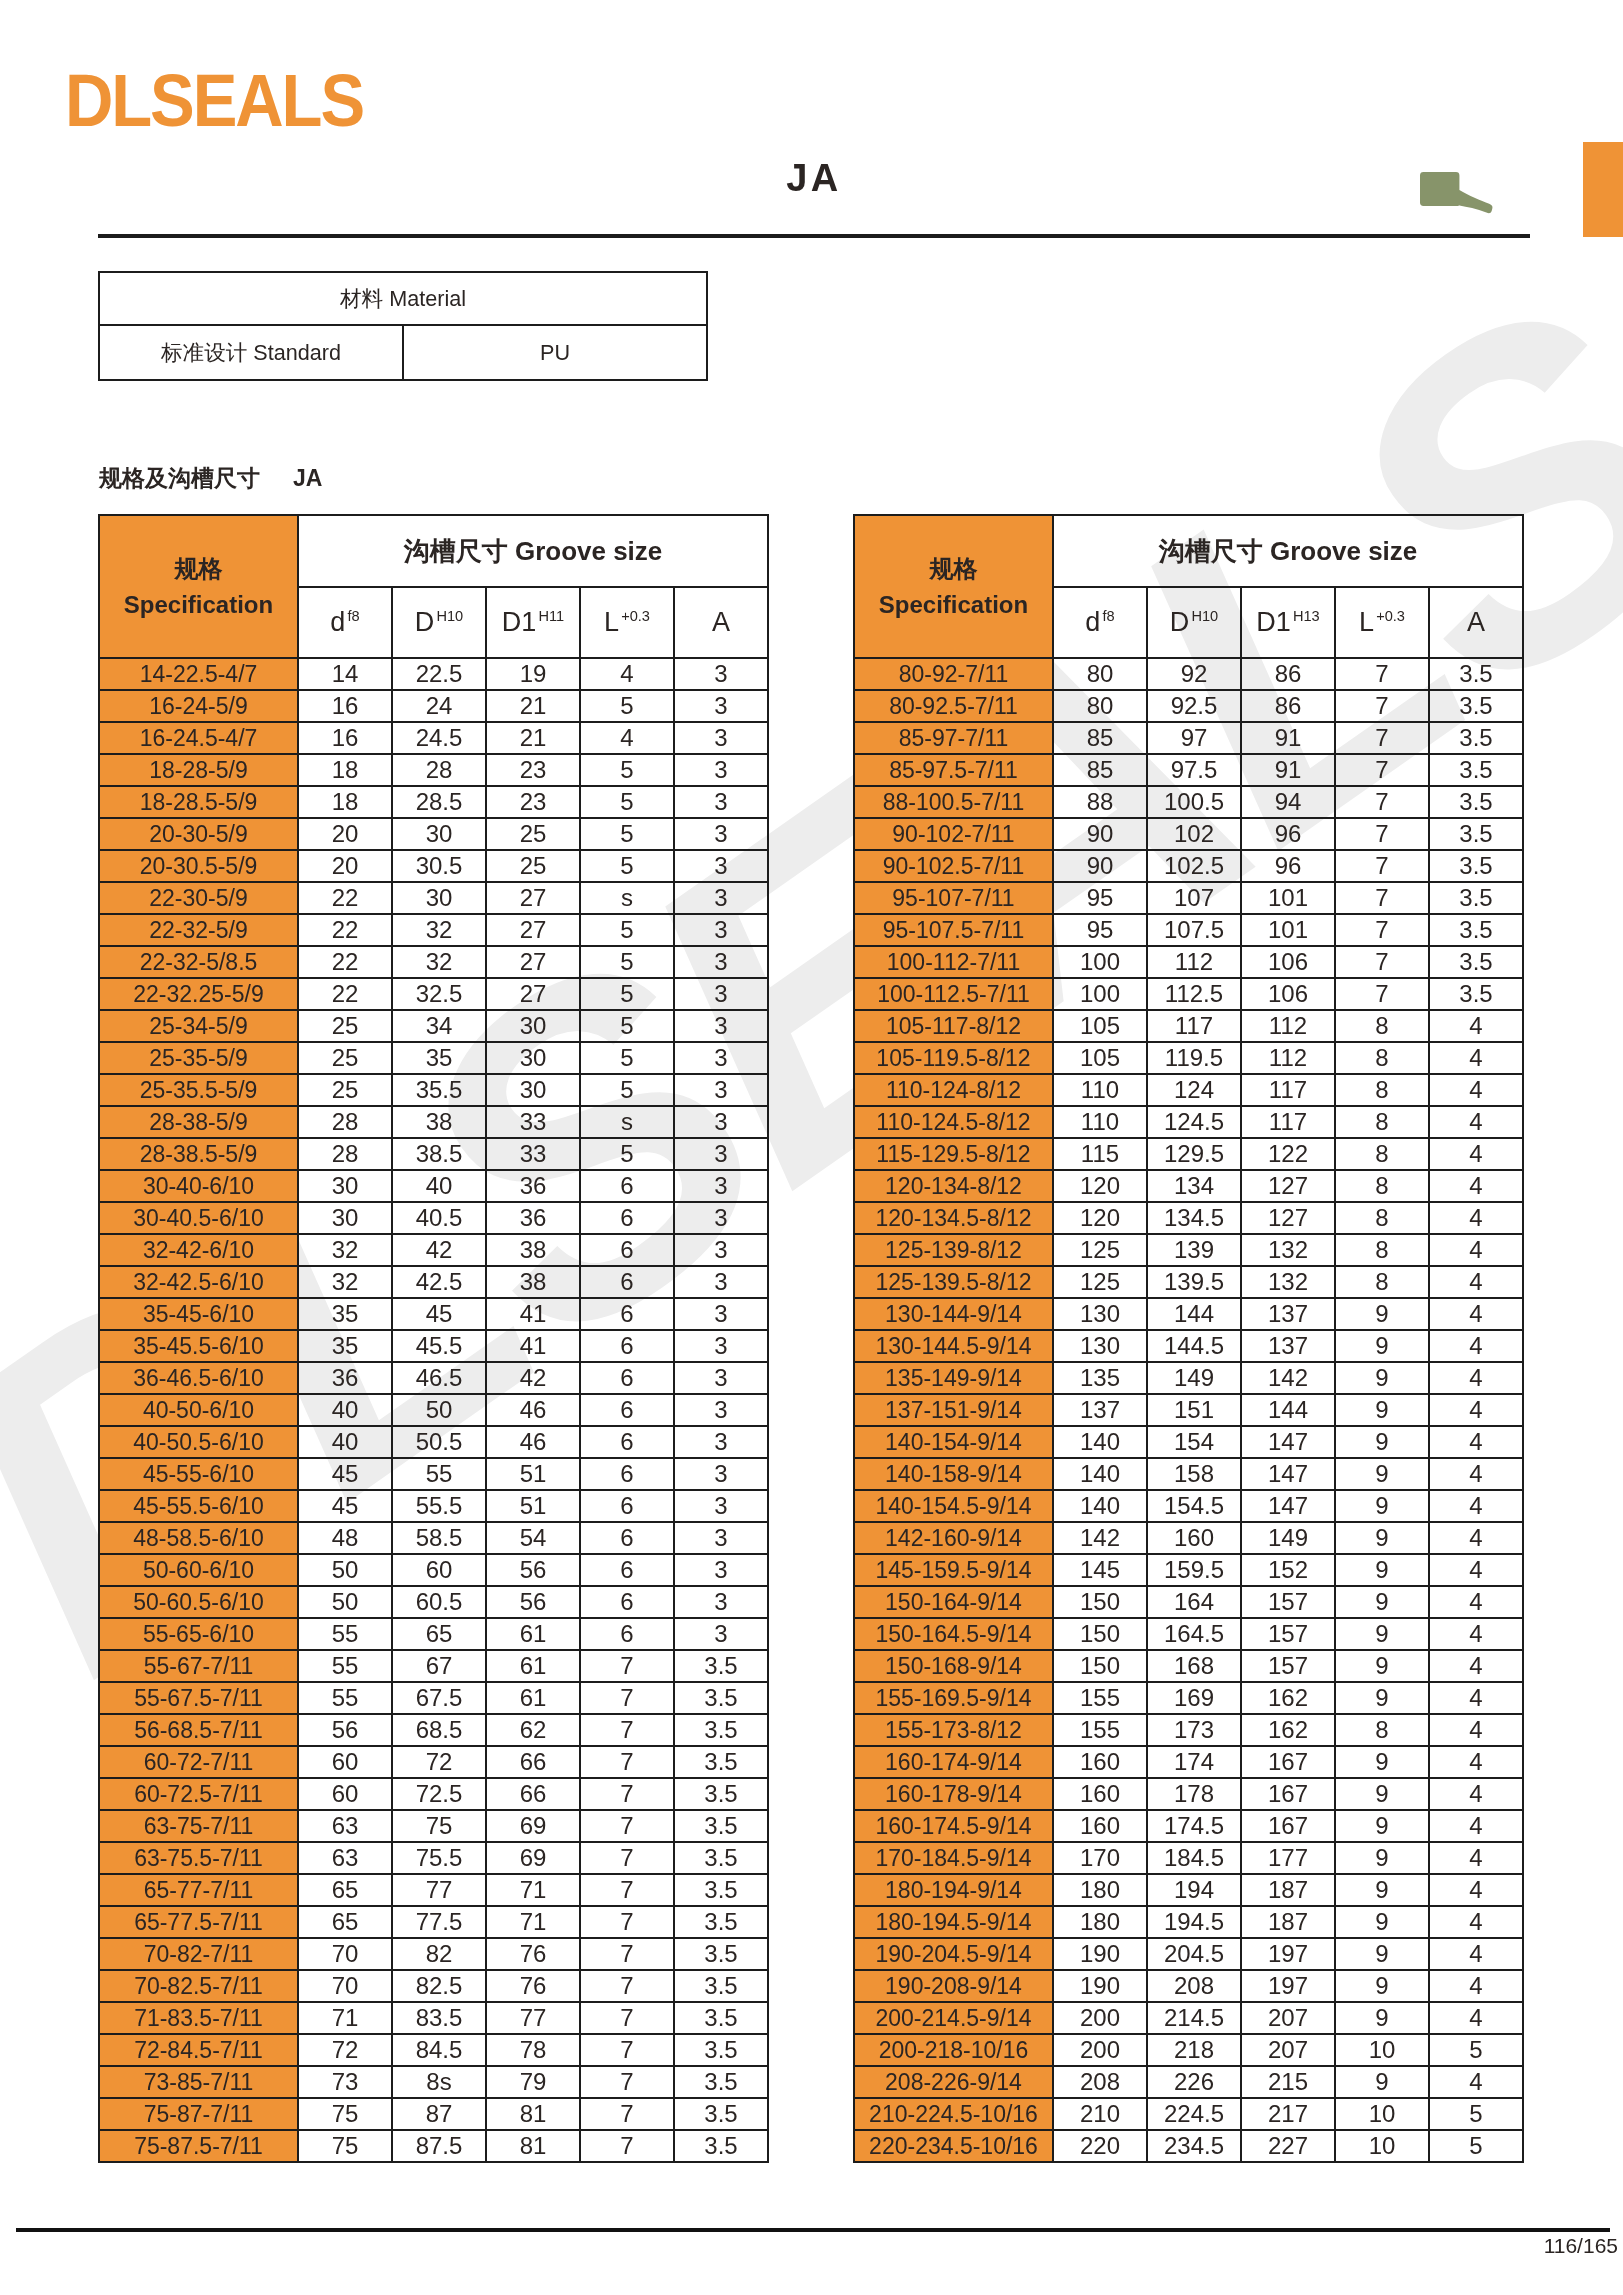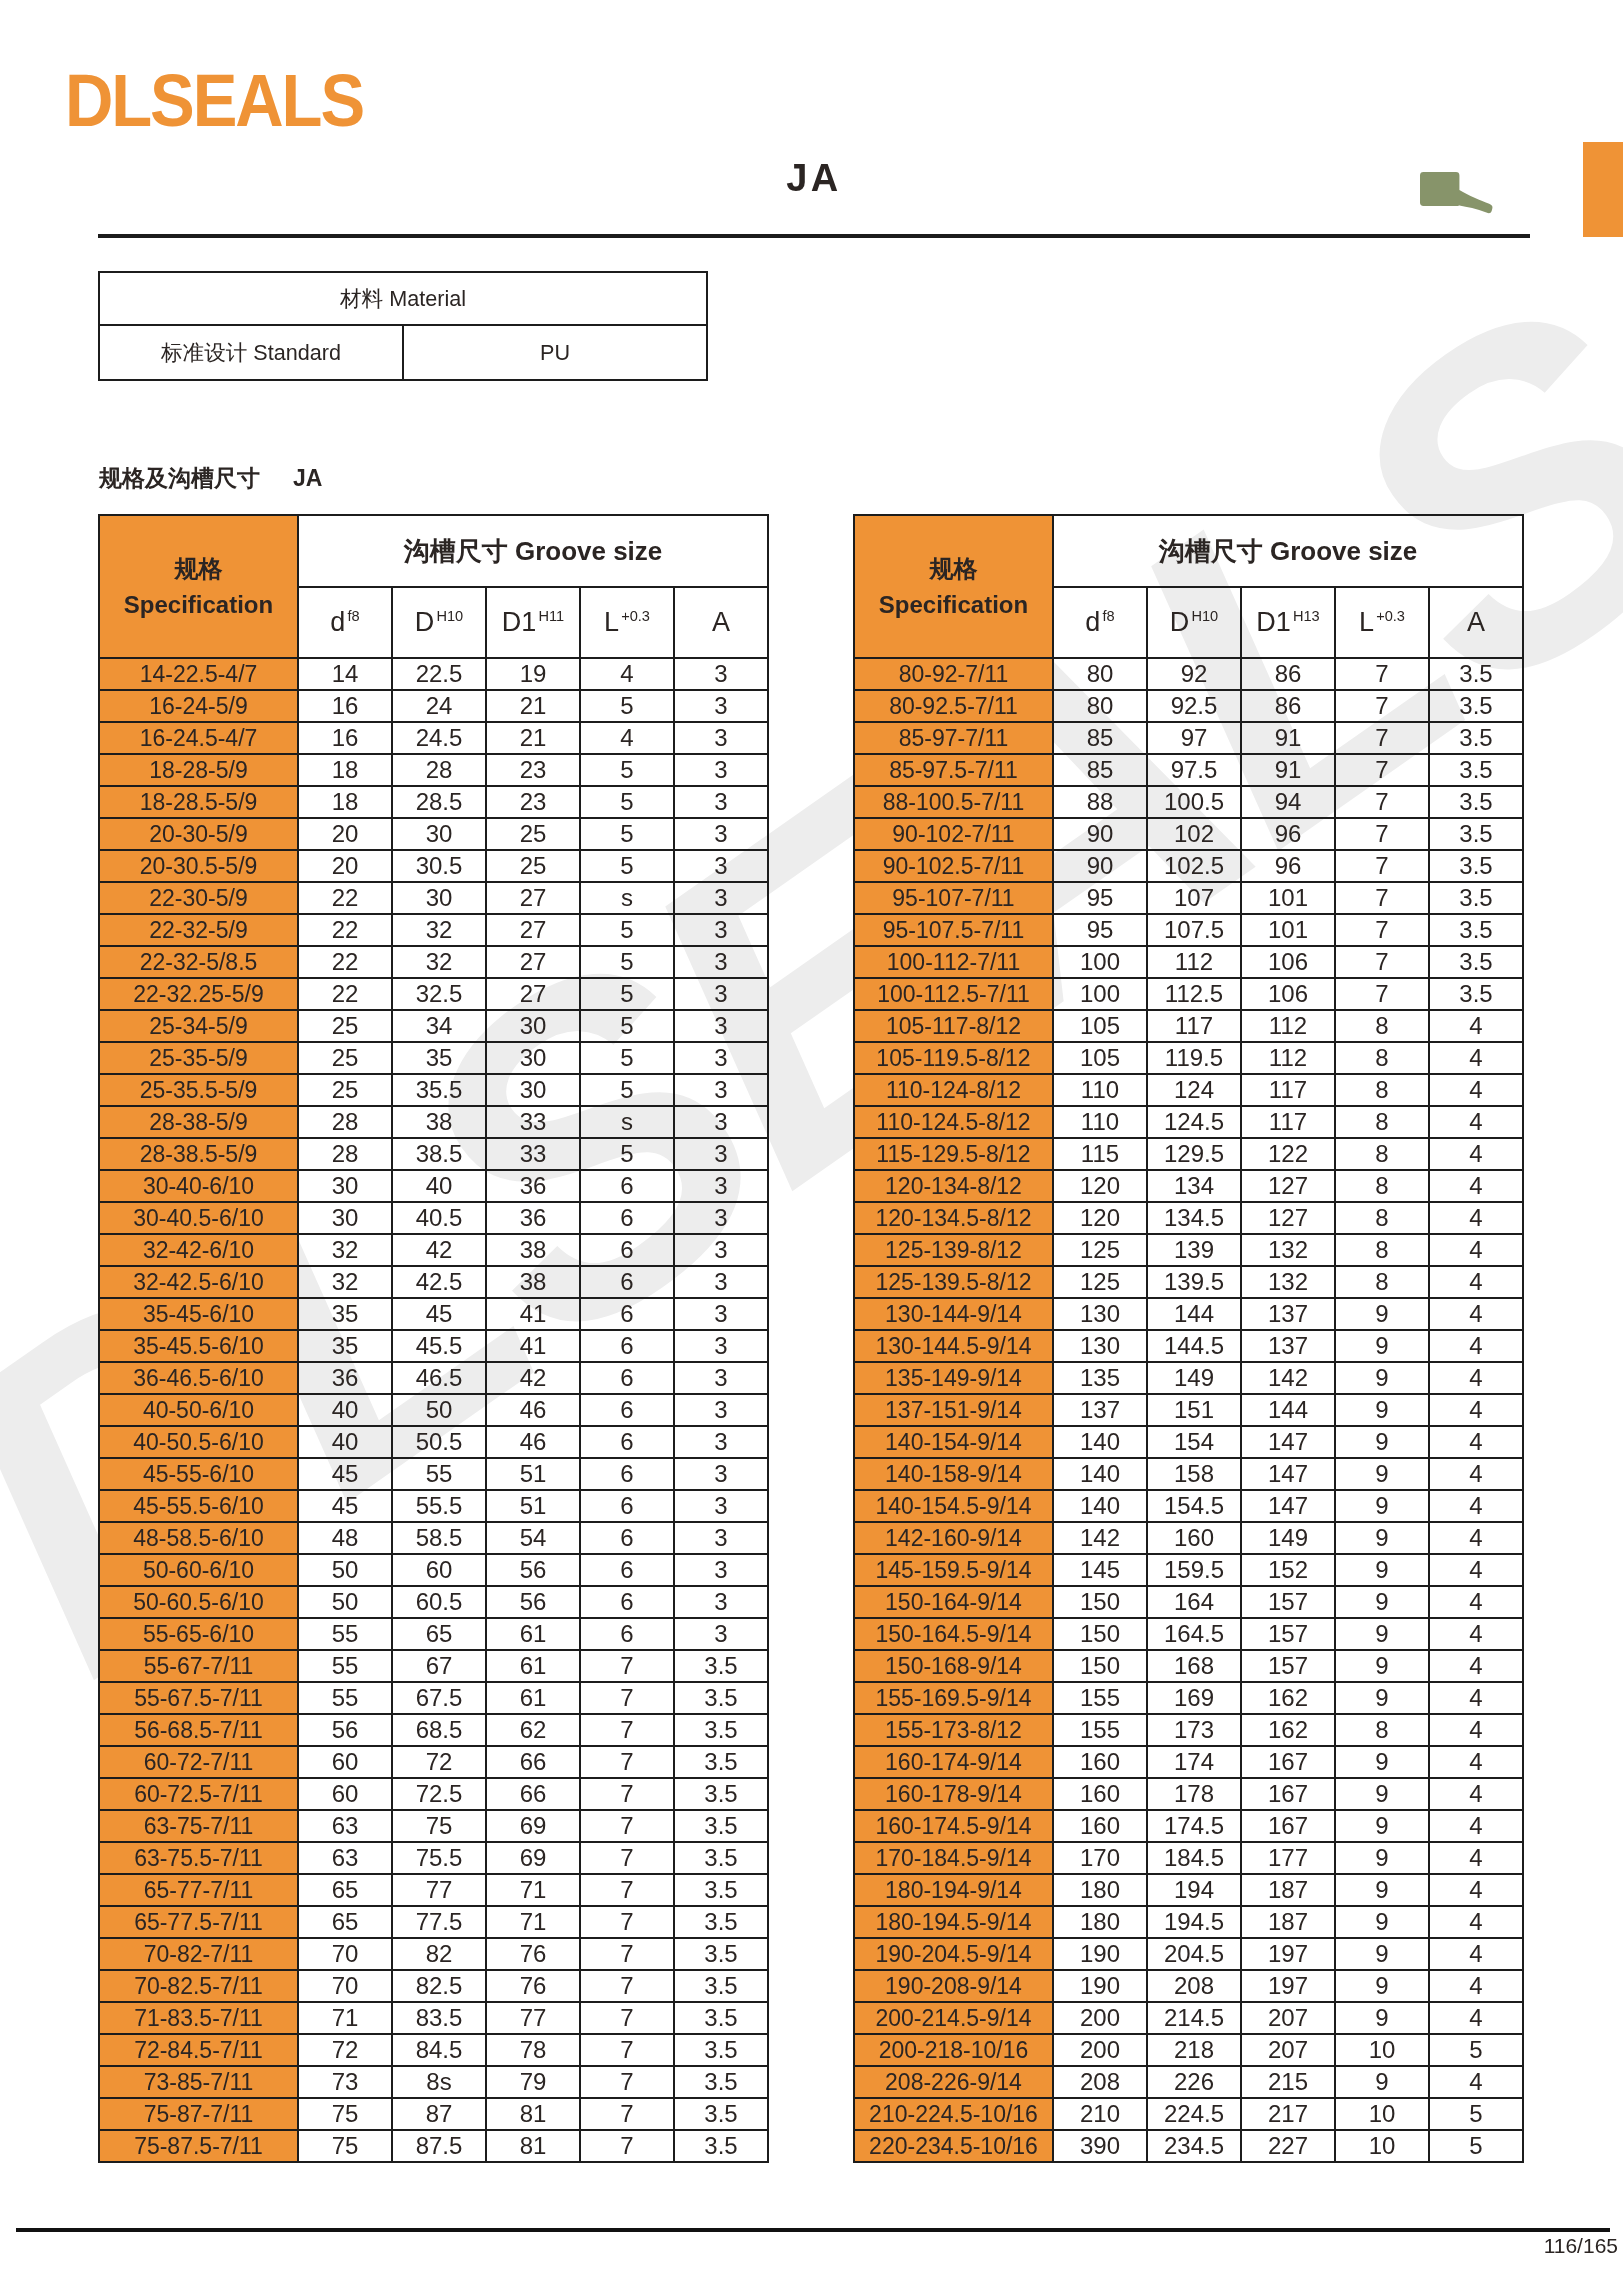--- a/index.html
+++ b/index.html
@@ -896,21 +896,21 @@
       <tr>
         <td class="spec">210-224.5-10/16</td>
         <td>210</td>
         <td>224.5</td>
         <td>217</td>
         <td>10</td>
         <td>5</td>
       </tr>
       <tr>
         <td class="spec">220-234.5-10/16</td>
-        <td>390</td>
+        <td>220</td>
         <td>234.5</td>
         <td>227</td>
         <td>10</td>
         <td>5</td>
       </tr>
     </tbody>
   </table>
 
 <div class="footer-rule"></div>
 <div class="page-num">116/165</div>

